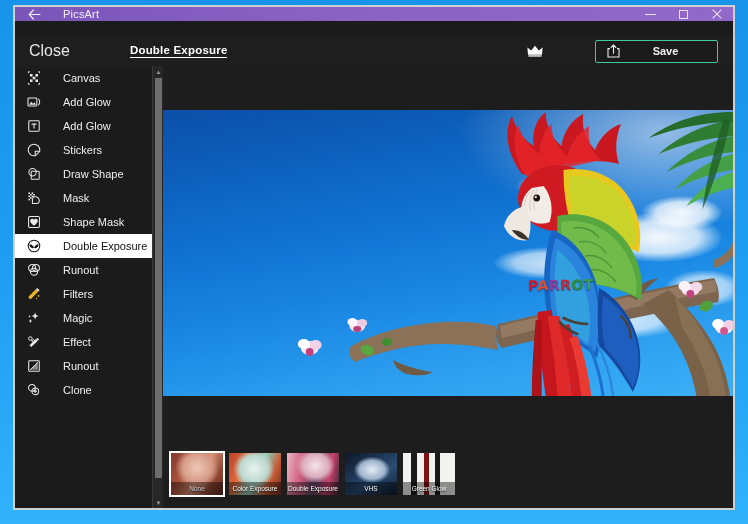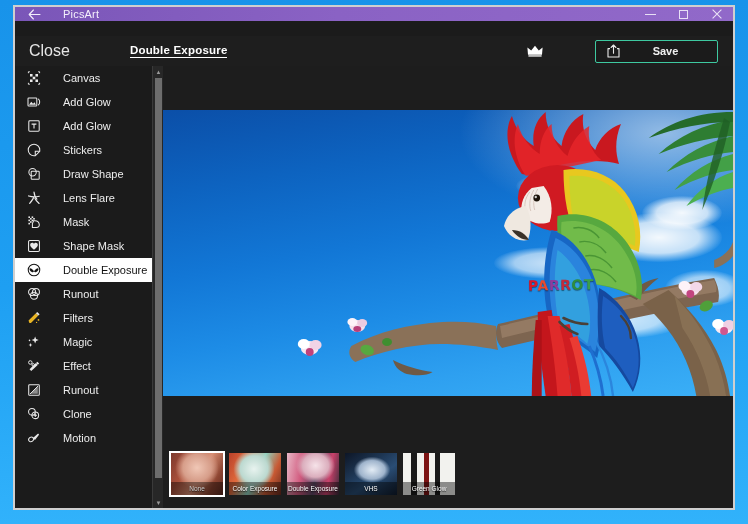--- a/index.html
+++ b/index.html
@@ -407,33 +407,20 @@
               <svg width="16" height="16" viewBox="0 0 20 20">
                 <rect x="6.5" y="6.5" width="10" height="10" rx="1" fill="none" stroke="#e9e9e9" stroke-width="1.3"></rect>
                 <circle cx="8.2" cy="7.8" r="4.6" fill="none" stroke="#e9e9e9" stroke-width="1.3"></circle>
               </svg>
             </span>
             <span class="si-label">Draw Shape</span>
           </div>
           <div class="side-item">
             <span class="si-icon">
               <svg width="16" height="16" viewBox="0 0 20 20">
-                <g stroke="#e9e9e9" stroke-width="1.5" fill="none" stroke-linecap="round">
-                  <path d="M10 2.6 C10.6 7 11 9 13.6 11.4"></path>
-                  <path d="M3.2 7.4 C7.2 8.6 9.6 9.4 16.6 7.8"></path>
-                  <path d="M4.6 16.6 C7.4 13.4 8.8 11.8 9.4 9.4"></path>
-                  <path d="M16.4 16.8 C13.6 14.2 12 12.6 11.2 10.6"></path>
-                </g>
-              </svg>
-            </span>
-            <span class="si-label">Lens Flare</span>
-          </div>
-          <div class="side-item">
-            <span class="si-icon">
-              <svg width="16" height="16" viewBox="0 0 20 20">
                 <g fill="#e9e9e9">
                   <rect x="3" y="3" width="2" height="2"></rect>
                   <rect x="7" y="3" width="2" height="2"></rect>
                   <rect x="5" y="5" width="2" height="2"></rect>
                   <rect x="9" y="5" width="2" height="2"></rect>
                   <rect x="3" y="7" width="2" height="2"></rect>
                   <rect x="7" y="7" width="2" height="2"></rect>
                   <rect x="5" y="9" width="2" height="2"></rect>
                   <rect x="3" y="11" width="2" height="2"></rect>
                 </g>
@@ -515,29 +502,20 @@
           </div>
           <div class="side-item">
             <span class="si-icon">
               <svg width="16" height="16" viewBox="0 0 20 20">
                 <circle cx="7.4" cy="7.2" r="4.2" fill="none" stroke="#e9e9e9" stroke-width="1.3"></circle>
                 <circle cx="11.6" cy="11.6" r="4.2" fill="none" stroke="#e9e9e9" stroke-width="1.3"></circle>
                 <path d="M11.6 9.4 L11.6 13.8 M9.4 11.6 L13.8 11.6" stroke="#e9e9e9" stroke-width="1.3"></path>
               </svg>
             </span>
             <span class="si-label">Clone</span>
-          </div>
-          <div class="side-item">
-            <span class="si-icon">
-              <svg width="16" height="16" viewBox="0 0 20 20">
-                <ellipse cx="6.4" cy="11.8" rx="3.2" ry="2.8" fill="none" stroke="#e9e9e9" stroke-width="1.3" transform="rotate(-38 6.4 11.8)"></ellipse>
-                <path d="M8.6 10 L14.4 5 C15.4 4.2 16.8 5.4 16 6.4 L11.2 12.4 Z" fill="#e9e9e9"></path>
-              </svg>
-            </span>
-            <span class="si-label">Motion</span>
           </div>
         </div>
 
     <div id="side-scroll">
       <div class="arrow up">▲</div>
       <div id="side-thumb"></div>
       <div class="arrow down">▼</div>
     </div>
 
     <div id="main">

